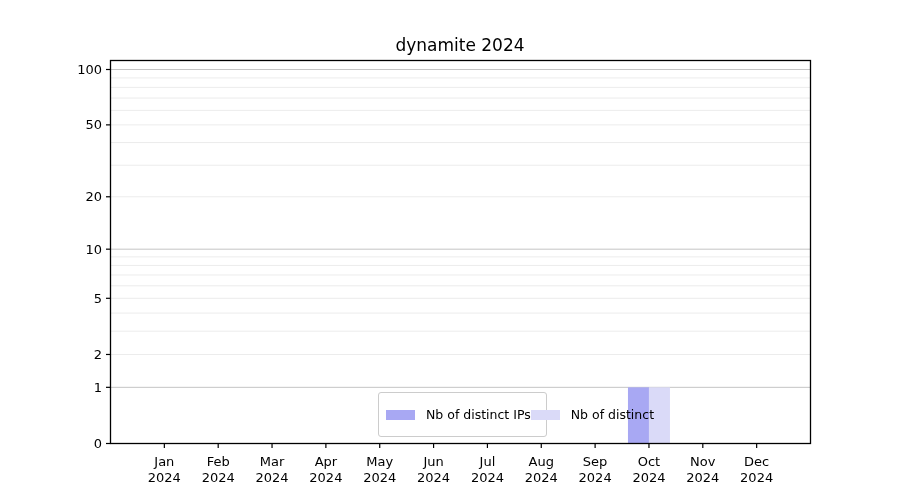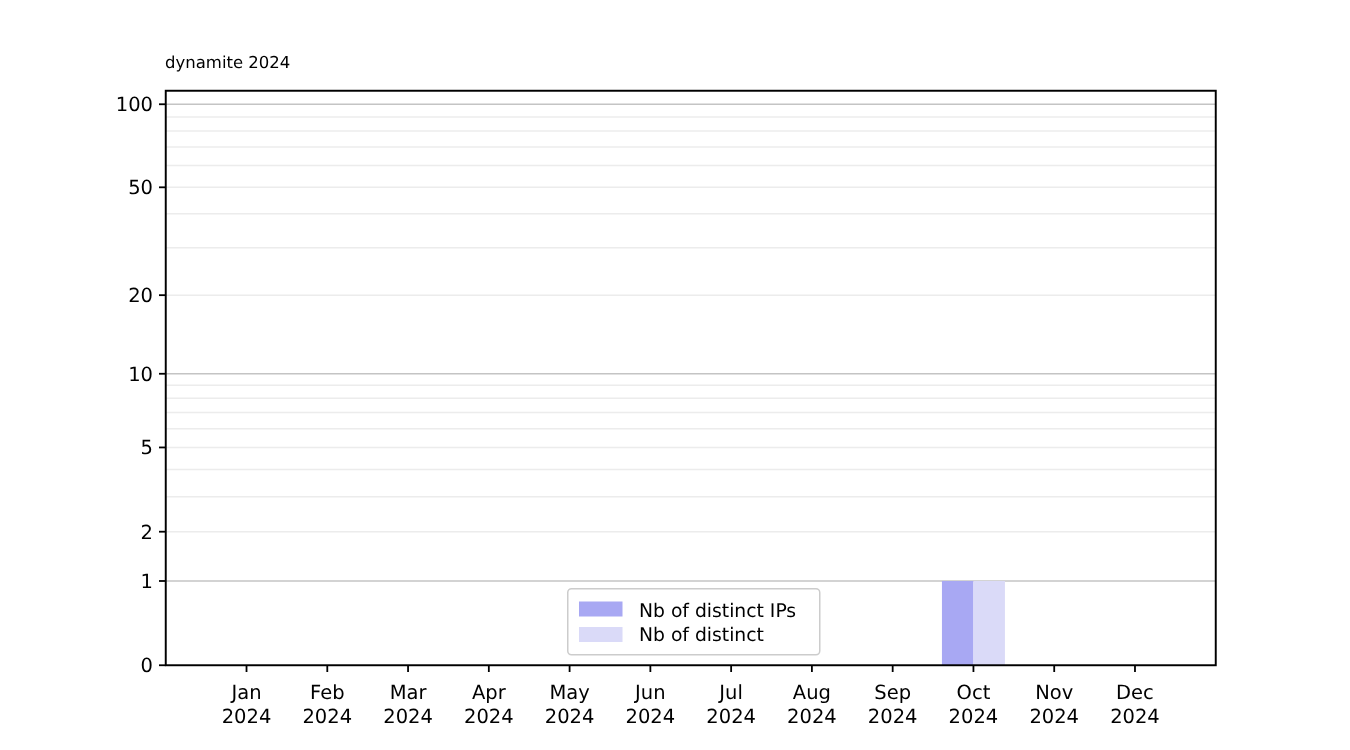--- a/index.html
+++ b/index.html
@@ -6,35 +6,36 @@
   .fig{
     position:relative;
     width:900px;height:500px;
     background:#ffffff;
     font-family:"DejaVu Sans", sans-serif;
     overflow:hidden;
   }
   .chart-title{
     position:absolute;
     left:110px;top:35px;width:700px;
-    font-size:11px;
+    text-align:center;
+    font-size:17px;
     color:#000;
   }
   #plot{position:absolute;left:0;top:0;}
   .legend{
     position:absolute;
     left:378px;top:392px;
     width:169px;height:45px;
     box-sizing:border-box;
     background:#ffffff;
     border:1px solid #cccccc;
     border-radius:3px;
     padding:5px 7px;
     display:flex;
-    flex-direction:column;
+    flex-direction:row;
     justify-content:space-around;
   }
   .legend-row{display:flex;align-items:center;}
   .legend-swatch{
     display:inline-block;
     width:29px;height:10px;
     margin-right:11px;
     flex:0 0 auto;
   }
   .legend-label{

